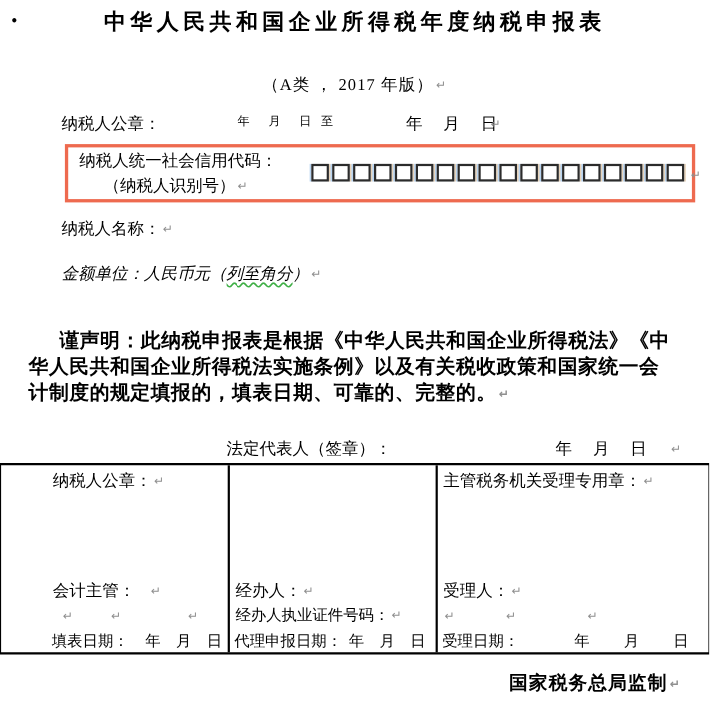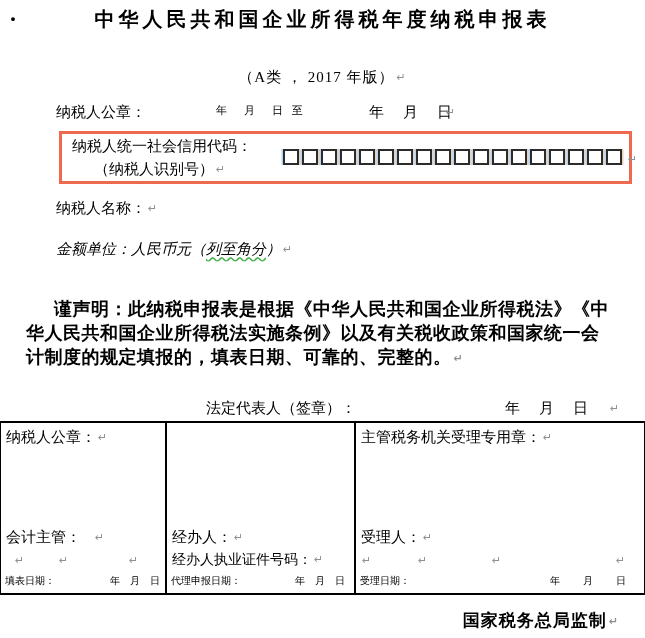--- a/index.html
+++ b/index.html
@@ -33,27 +33,27 @@
   .decl{left:26px;top:297px;width:608px;font-size:18px;font-weight:bold;line-height:24px;letter-spacing:0.5px;}
   .decl .indent{text-indent:28px;}
 
   .legal-label{left:206px;top:399px;font-size:15px;}
   .legal-date{left:505px;top:399px;font-size:15px;letter-spacing:2px;}
 
   .sig-table{position:absolute;left:0;top:421px;width:645px;height:174px;box-sizing:border-box;
     border-top:2px solid #000;border-bottom:2px solid #000;border-left:1px solid #000;border-right:1px solid #000;
     display:flex;}
   .sig-col{position:relative;box-sizing:border-box;height:100%;}
-  .col-1{width:166px;border-right:2px solid #000;}
+  .col-1{width:166px;border-right:2px solid #000;margin-left:42px;}
   .col-2{width:189px;border-right:2px solid #000;}
   .col-3{flex:1;}
   .cell-stamp{position:absolute;left:5px;top:5px;font-size:15px;white-space:nowrap;}
   .cell-ra{position:absolute;left:5px;top:105px;font-size:15px;white-space:nowrap;}
   .cell-rb{position:absolute;left:5px;top:128px;font-size:14px;white-space:nowrap;}
-  .cell-rd{position:absolute;left:4px;right:3px;top:151px;font-size:10px;white-space:nowrap;}
+  .cell-rd{position:absolute;left:4px;right:3px;top:151px;font-size:14px;white-space:nowrap;}
   .rd-value{position:absolute;top:0;}
   .col-1 .rd-value{right:2px;}
   .col-2 .rd-value{right:6px;}
   .col-3 .rd-value{right:14px;letter-spacing:1px;}
 
   .footer{right:26px;top:609px;font-size:17px;font-weight:bold;letter-spacing:1px;}
 </style>
 </head>
 <body>
 

